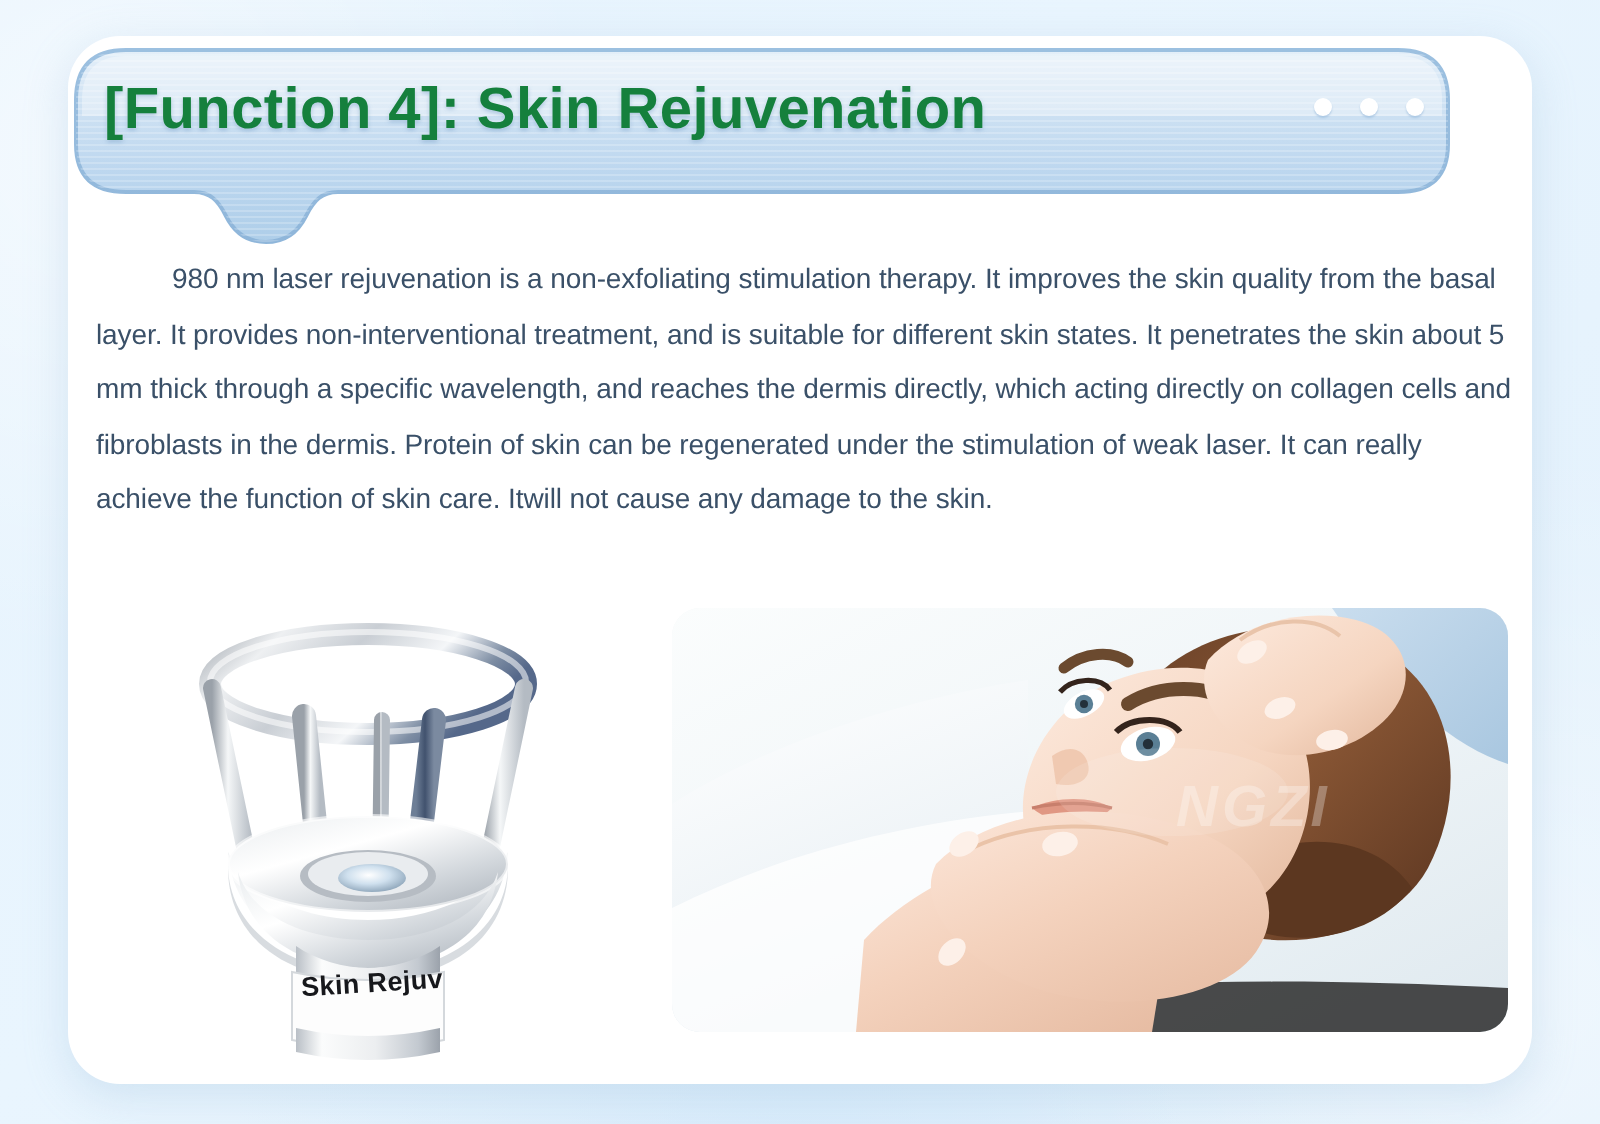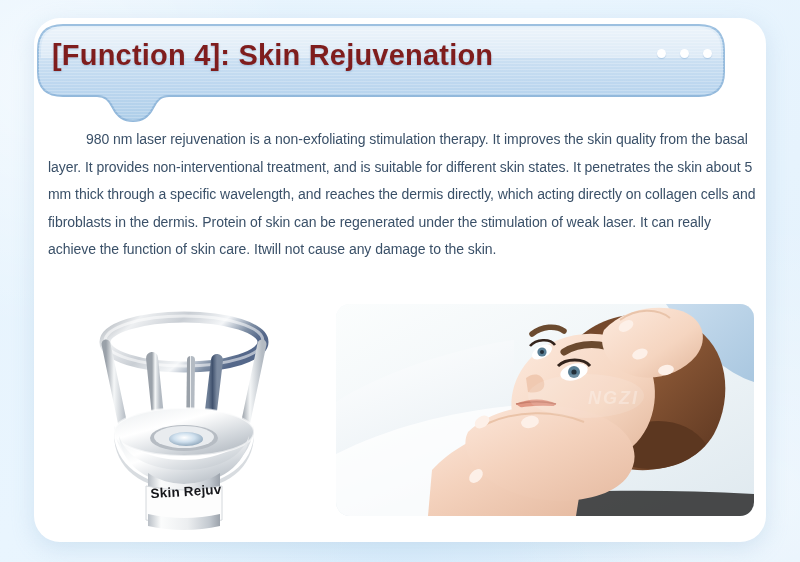--- a/index.html
+++ b/index.html
@@ -52,21 +52,21 @@
   .banner-title {
     position: absolute;
     left: 52px;
     top: 33px;
     width: 560px;
     height: 44px;
     display: flex;
     align-items: center;
     font-size: 29px;
     font-weight: bold;
-    color: #7f1d1d;
+    color: #15803d;
     letter-spacing: 0.2px;
     text-shadow: 0 1px 2px rgba(120,160,200,0.55), 0 0 1px rgba(255,255,255,0.9);
     white-space: nowrap;
   }
 
   .banner-dots {
     position: absolute;
     right: 88px;
     top: 49px;
     display: flex;
@@ -140,21 +140,21 @@
     background: #f4f7f9;
   }
   .photo svg { display:block; width:100%; height:100%; }
   .photo-watermark {
     position: absolute;
     left: 0; top: 0; right: 0; bottom: 0;
     pointer-events: none;
   }
   .wm {
     position: absolute;
-    font-size: 18px;
+    font-size: 29px;
     font-weight: bold;
     color: rgba(255,255,255,0.30);
     letter-spacing: 2px;
     white-space: nowrap;
     font-style: italic;
   }
   .wm-a { left: 252px; top: 84px; }
   .wm-b { left: 34px;  top: 150px; color: rgba(255,255,255,0.22); }
 </style>
 </head>

